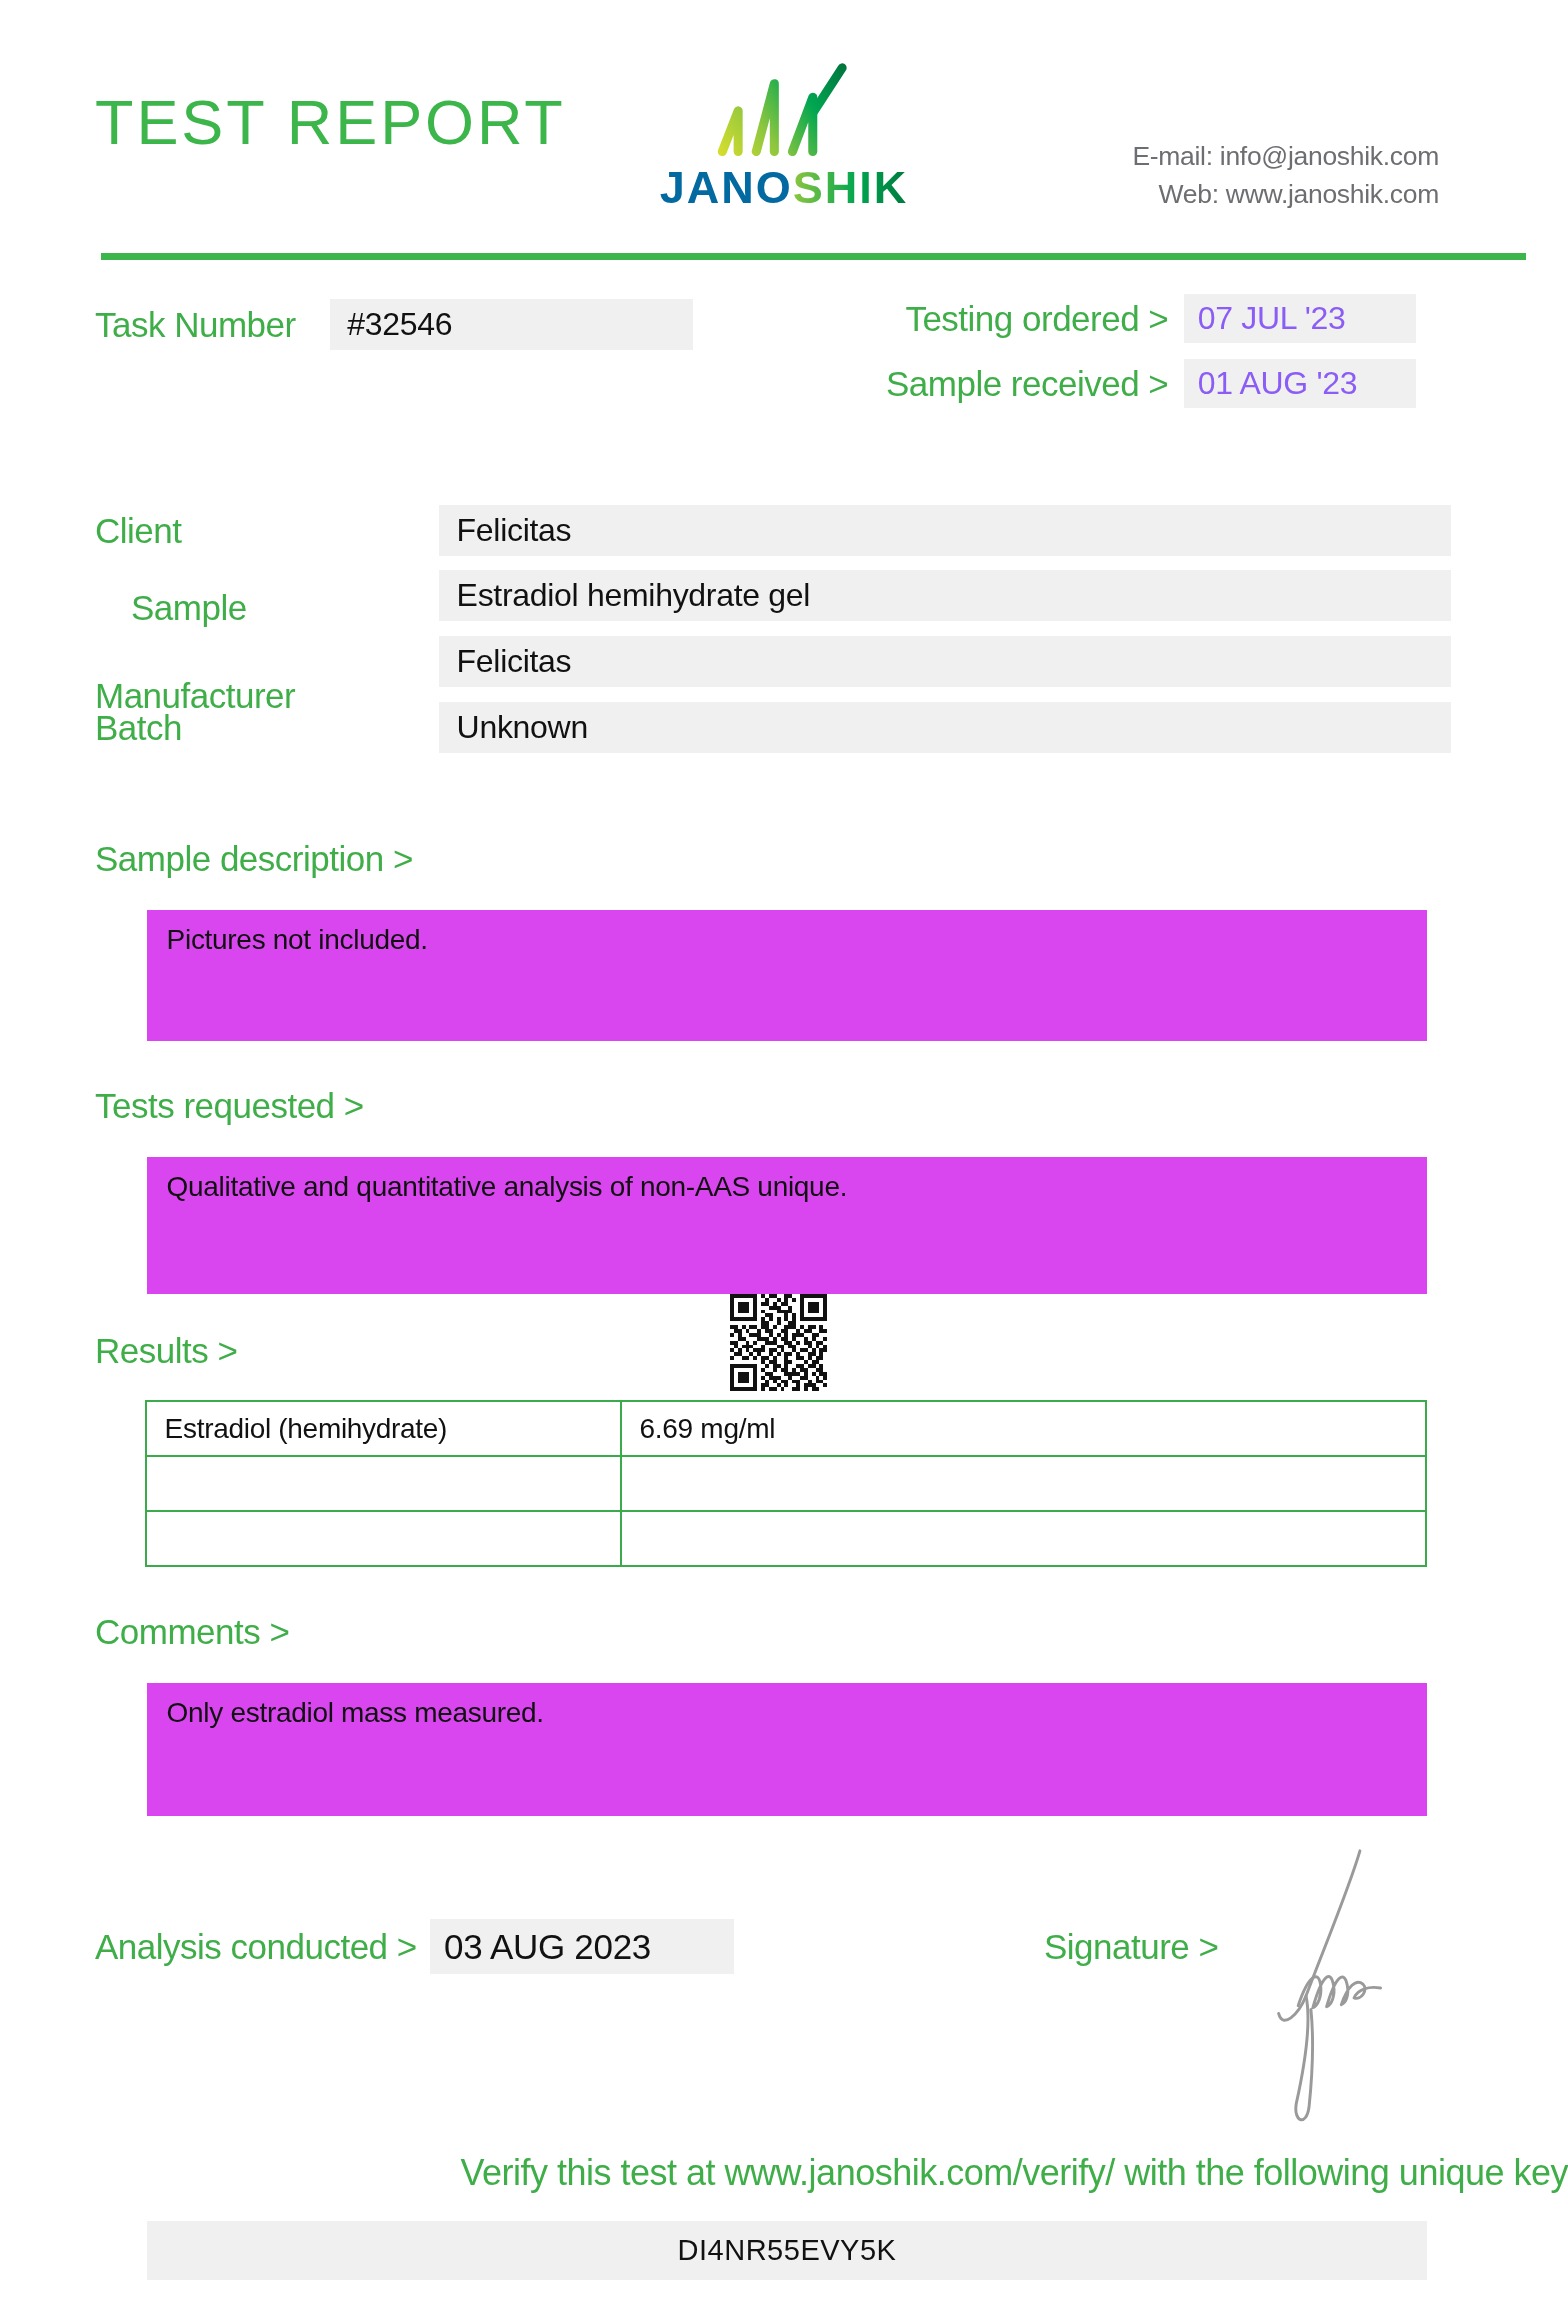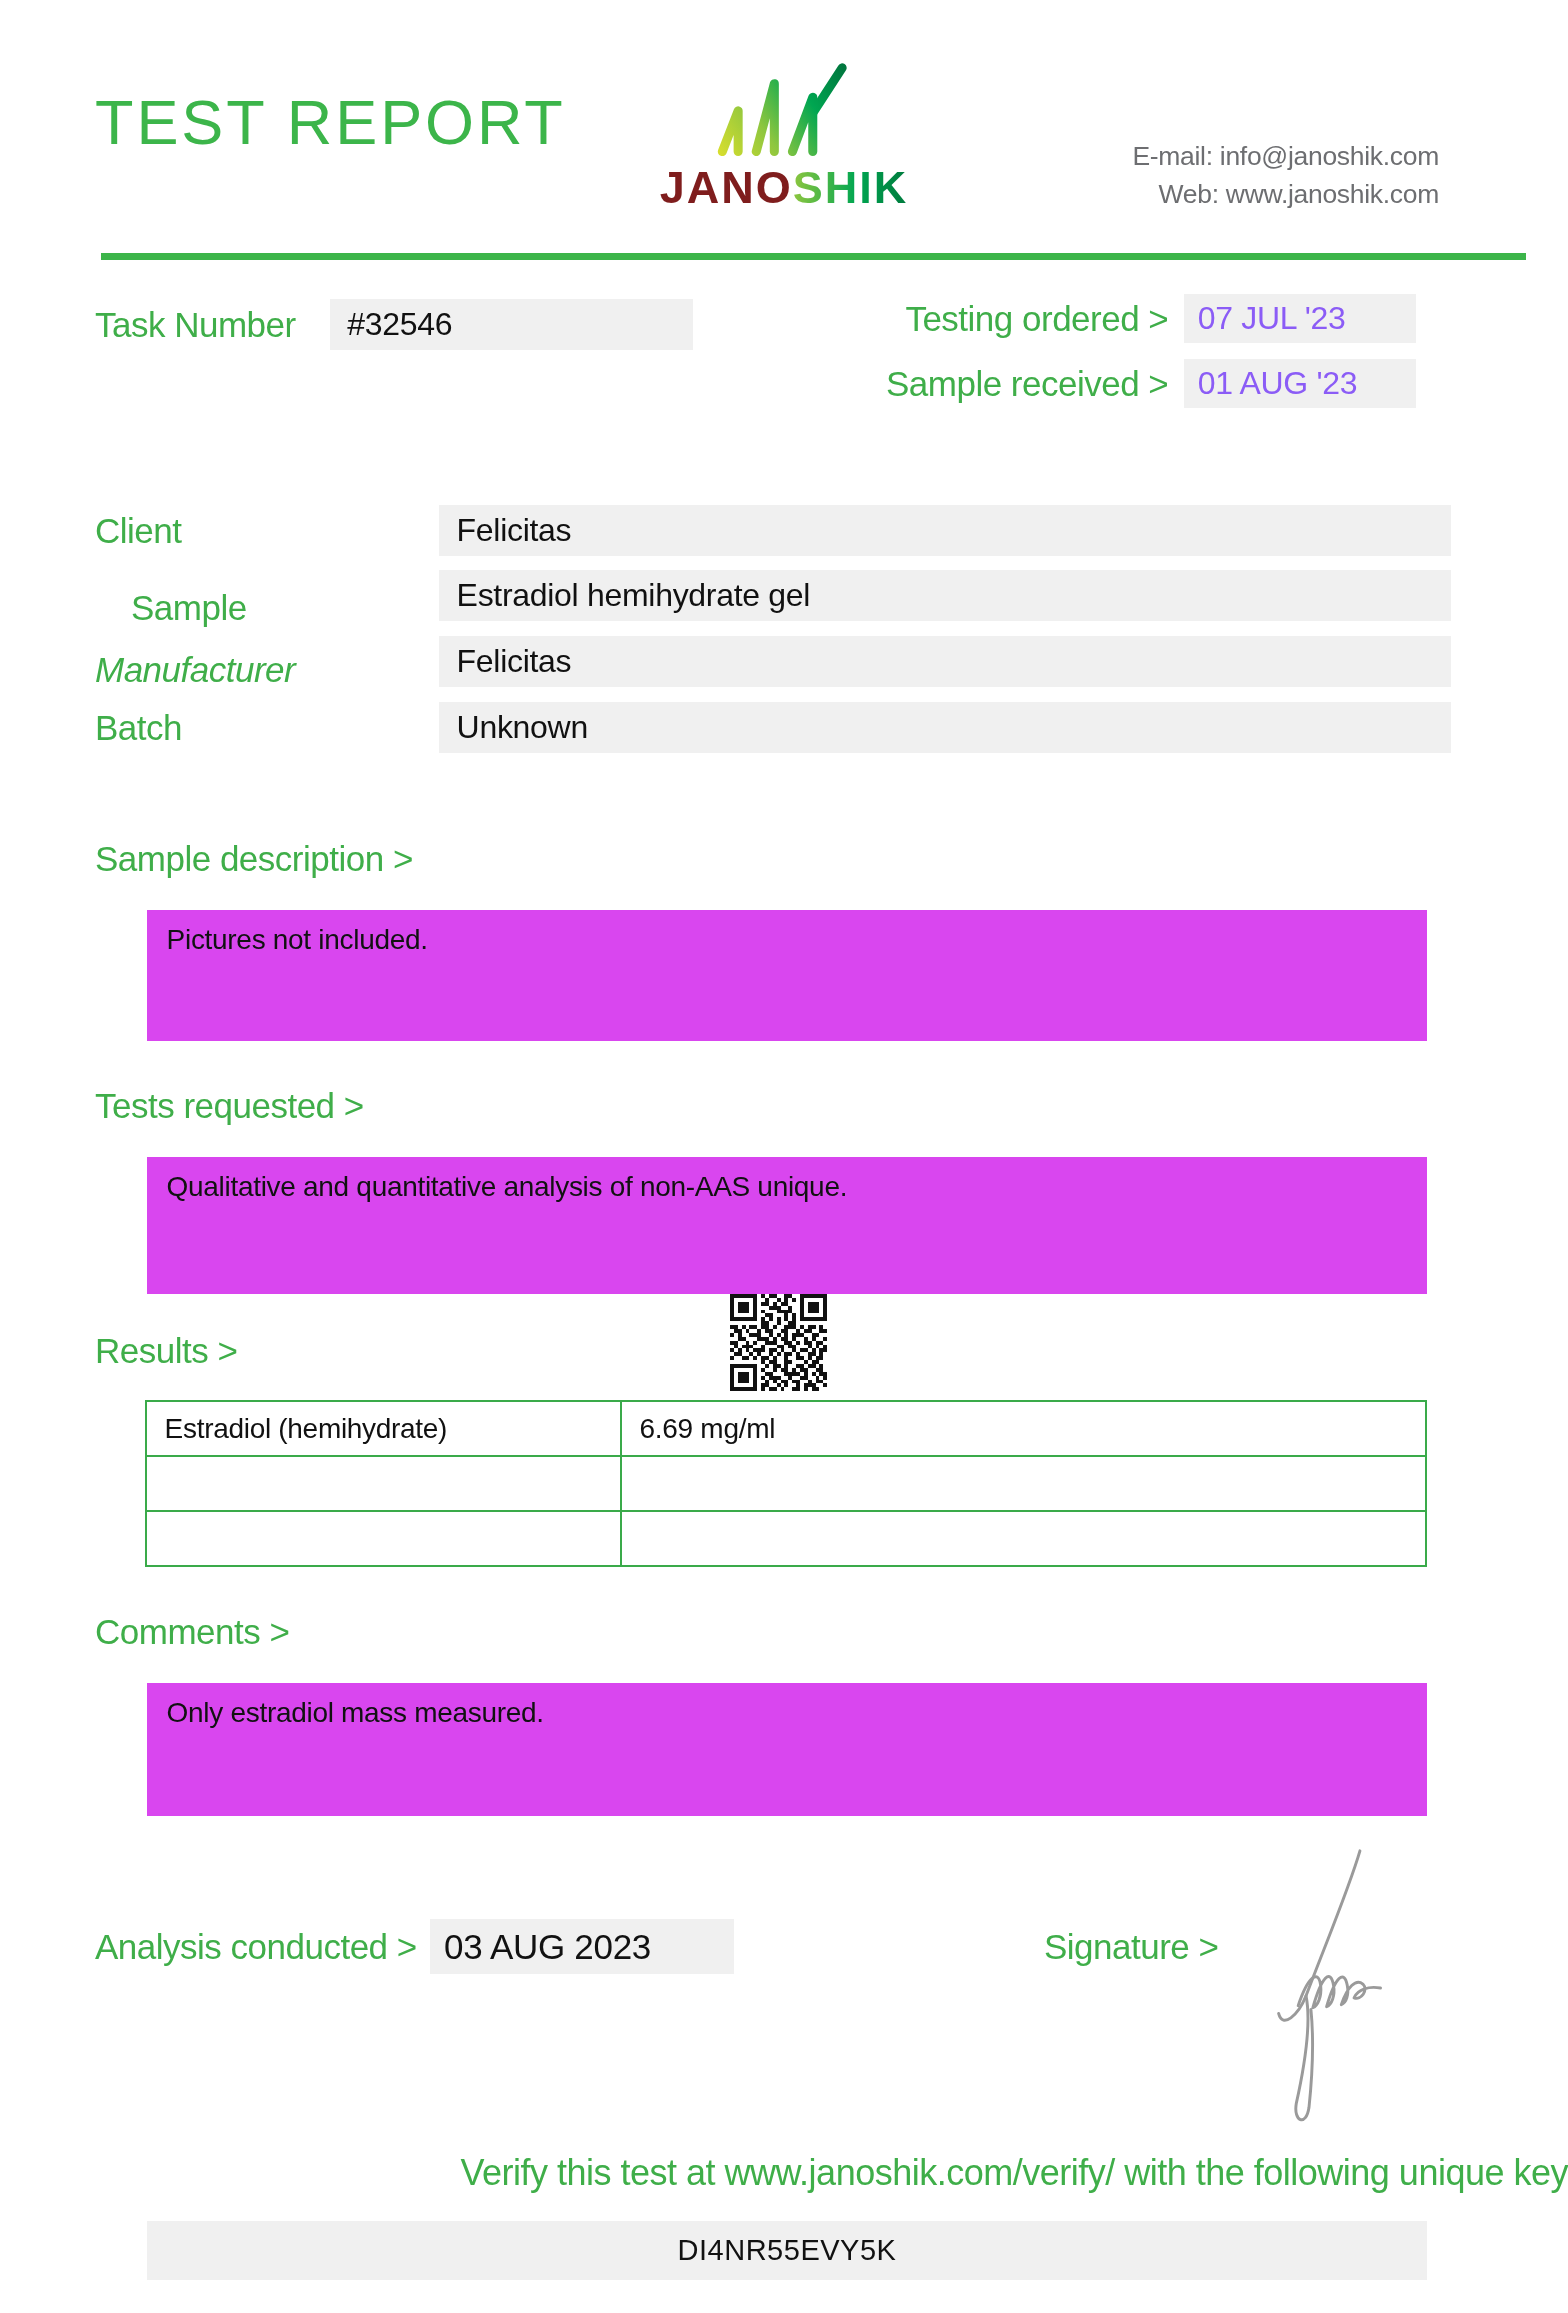--- a/index.html
+++ b/index.html
@@ -5,21 +5,21 @@
   * { margin:0; padding:0; box-sizing:border-box; }
   html,body { background:#ffffff; }
   body { font-family:"Liberation Sans", sans-serif; }
   .page { position:relative; width:1568px; height:2313px; background:#fff; overflow:hidden; letter-spacing:-0.3px; }
 
   
   .page-title { position:absolute; left:95px; top:86px; font-size:63px; font-weight:500; color:#3cb54a; letter-spacing:2.9px; }
   .brand { position:absolute; left:647px; top:61px; width:274px; text-align:center; }
   .brand svg.mark { display:block; margin:0 auto; }
   .wordmark { font-size:45px; font-weight:700; letter-spacing:2px; line-height:1; margin-top:2px; }
-  .wordmark .jano { color:#7f1d1d; }
+  .wordmark .jano { color:#0369a1; }
   .wordmark .shik { color:#2fa84d; }
   @supports ((-webkit-background-clip:text) or (background-clip:text)) {
     .wordmark .shik {
       background:linear-gradient(90deg,#8dc63f 0%,#00a651 55%,#007a3d 100%);
       -webkit-background-clip:text; background-clip:text; color:transparent;
     }
   }
   .contact { position:absolute; right:129px; top:137px; text-align:right; color:#6d6e71; font-size:26.5px; line-height:38px; }
 
   .rule { position:absolute; left:101px; top:253px; width:1425px; height:6.9px; background:#3cb54a; }
@@ -108,21 +108,21 @@
     <span class="glabel">Sample received &gt;</span>
     <span class="date-box">01 AUG '23</span>
   </div>
 
   <div class="detail-label glabel" style="top:505px;">Client</div>
   <div class="detail-box" style="top:505px;">Felicitas</div>
 
   <div class="detail-label glabel" style="top:582px;margin-left:36px;">Sample</div>
   <div class="detail-box" style="top:570px;">Estradiol hemihydrate gel</div>
 
-  <div class="detail-label glabel" style="top:644px;font-style:italic;">Manufacturer</div>
+  <div class="detail-label glabel" style="top:670px;">Manufacturer</div>
   <div class="detail-box" style="top:636px;">Felicitas</div>
 
   <div class="detail-label glabel" style="top:702px;">Batch</div>
   <div class="detail-box" style="top:702px;">Unknown</div>
 
   <div class="sec-heading glabel" style="top:839px;">Sample description &gt;</div>
   <div class="sec-box" style="top:910px; height:131px;">
     <span>Pictures not included.</span>
   </div>
 

